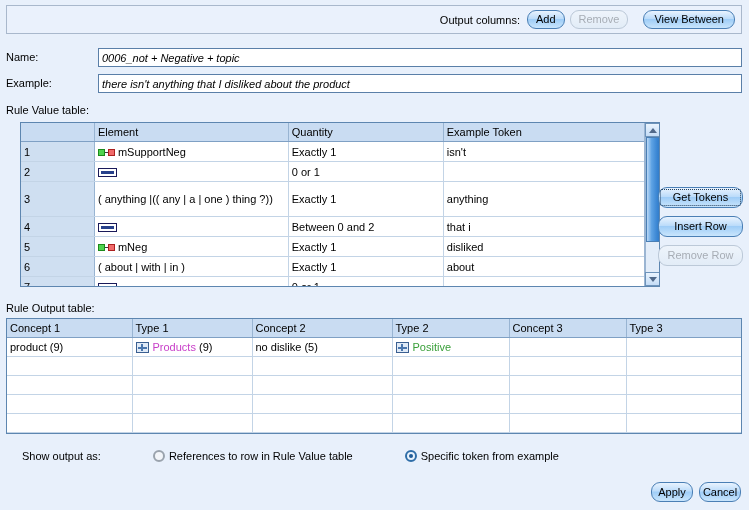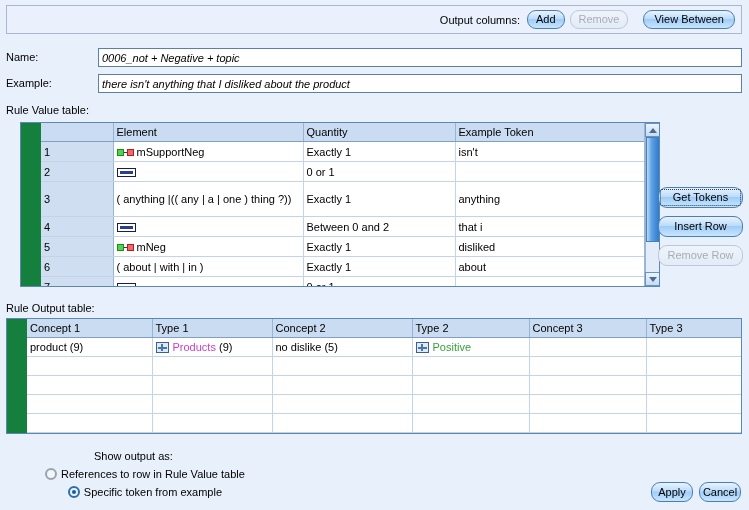--- a/index.html
+++ b/index.html
@@ -109,21 +109,20 @@
     font-size: 11px;
   }
 
   
   .table-shell {
     position: absolute;
     border: 1px solid #5d86b0;
     background: #15803d;
     box-sizing: border-box;
     overflow: hidden;
-    padding-left: 20px;
   }
   table.grid {
     border-collapse: collapse;
     table-layout: fixed;
     width: 100%;
     font-size: 11px;
   }
   table.grid th {
     background: #c9dcf2;
     border-right: 1px solid #98b4d2;
@@ -303,29 +302,28 @@
   }
 
   
   .output-as {
     position: absolute;
     left: 22px;
     top: 450px;
     display: flex;
     align-items: center;
     font-size: 11px;
-    gap: 6px;
-    flex-direction: column;
+    gap: 12px;
   }
   .radio {
     display: inline-flex;
     align-items: center;
     gap: 4px;
     cursor: pointer;
-    margin-left: 3px;
+    margin-left: 20px;
     padding-left: 20px;
   }
   .radio .dot {
     width: 12px;
     height: 12px;
     border-radius: 50%;
     border: 2px solid #9aa3ad;
     background: #f2f5f9;
     box-sizing: border-box;
     position: relative;

